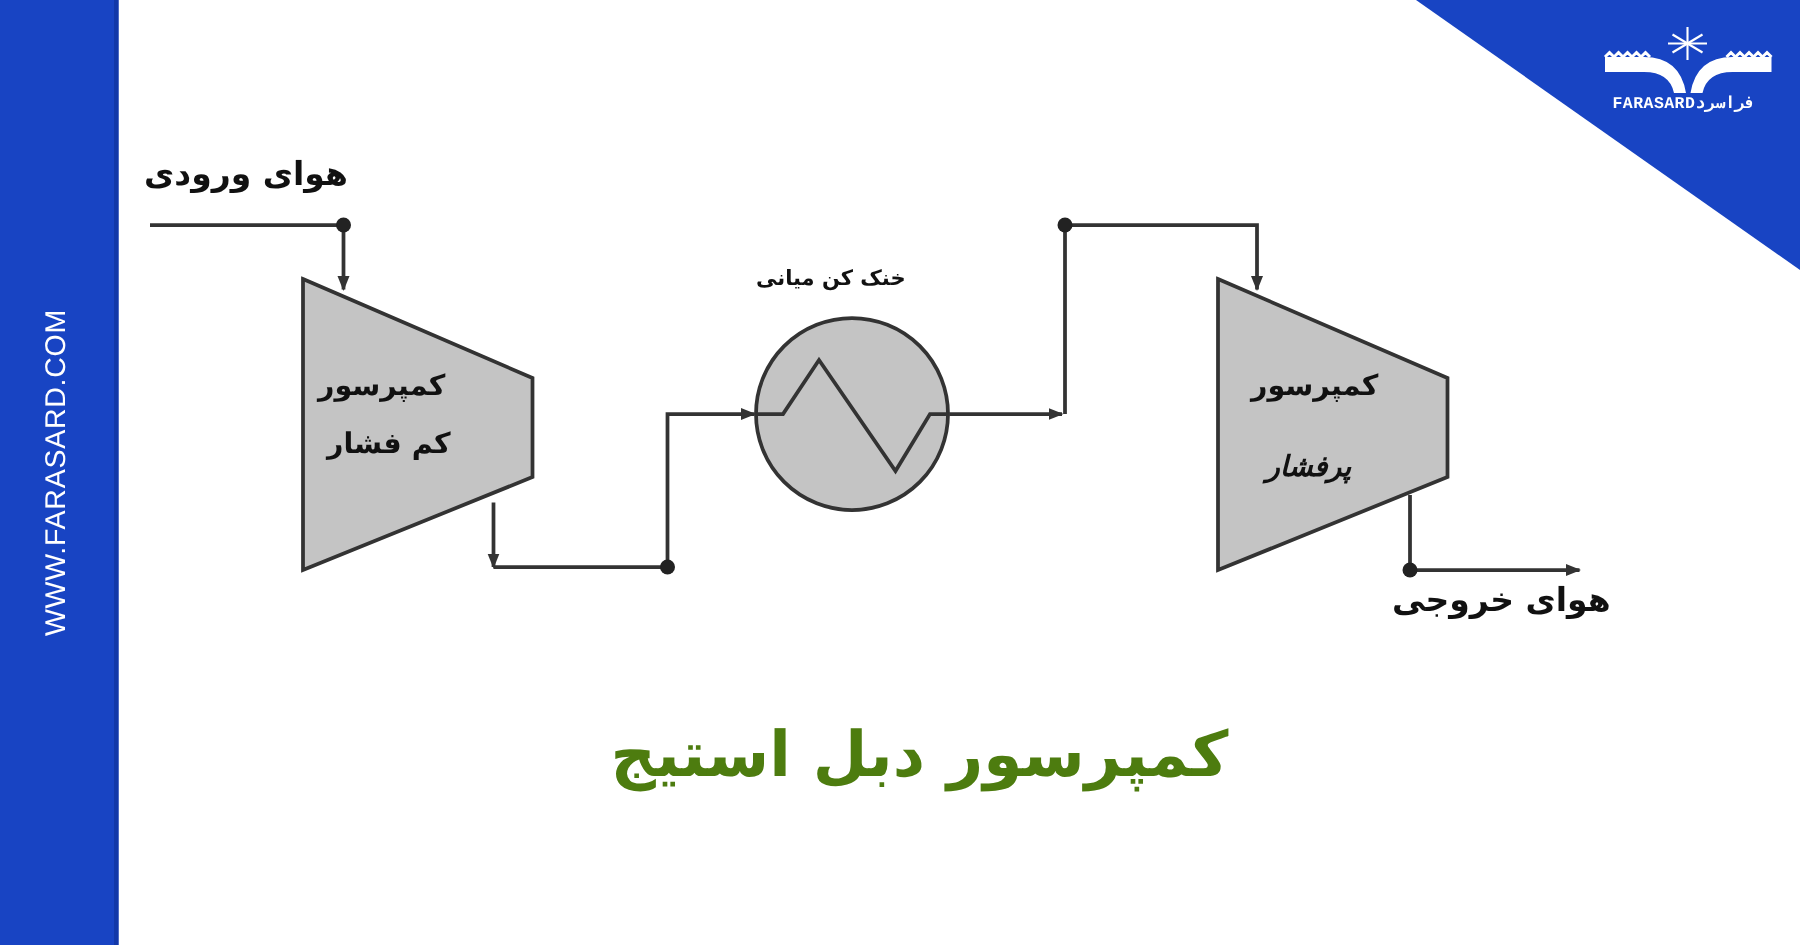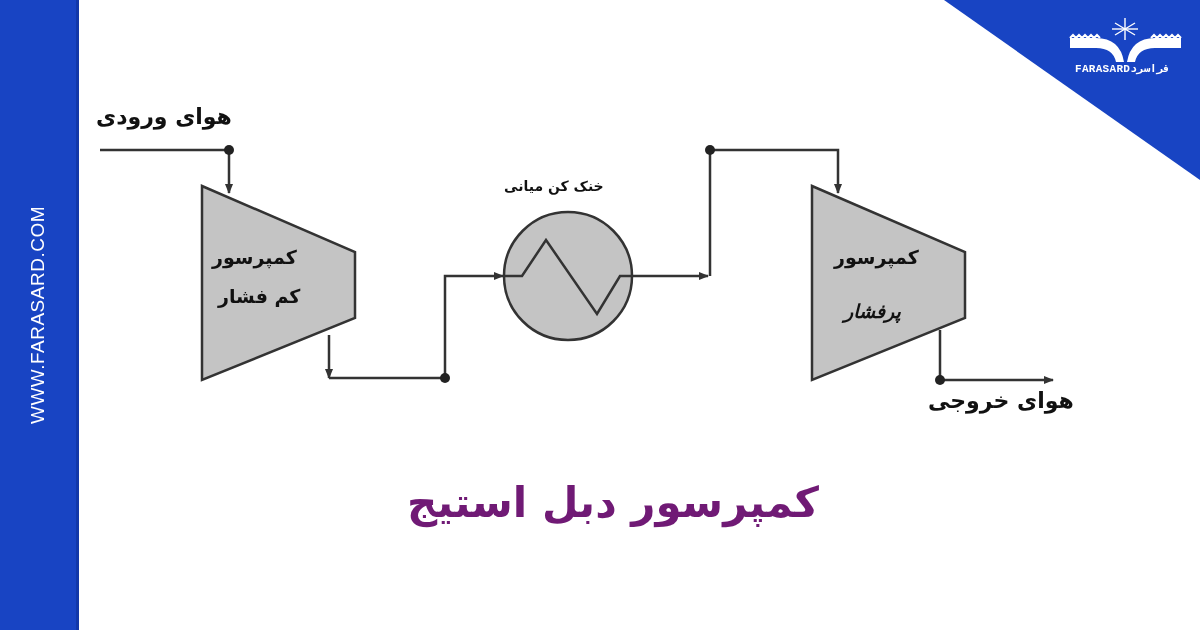--- a/index.html
+++ b/index.html
@@ -30,21 +30,21 @@
     letter-spacing:0.3px; white-space:nowrap;
   }
   svg.diagram { position:absolute; left:0; top:0; }
   .lbl {
     position:absolute; direction:rtl; font-family:"DejaVu Sans", sans-serif;
     font-weight:bold; color:#111; white-space:nowrap;
   }
   .title {
     position:absolute; left:0; width:1200px; top:478px; text-align:center;
     direction:rtl; font-family:"DejaVu Sans", sans-serif; font-weight:bold;
-    font-size:42px; color:#701a75; padding-left:26px; box-sizing:border-box;
+    font-size:42px; color:#4d7c0f; padding-left:26px; box-sizing:border-box;
   }
 </style>
 </head>
 <body>
 
 <div class="sidebar">
   <div class="sidebar-url">WWW.FARASARD.COM</div>
 </div>
 
 <svg class="corner" viewBox="0 0 256 180" width="256" height="180">

